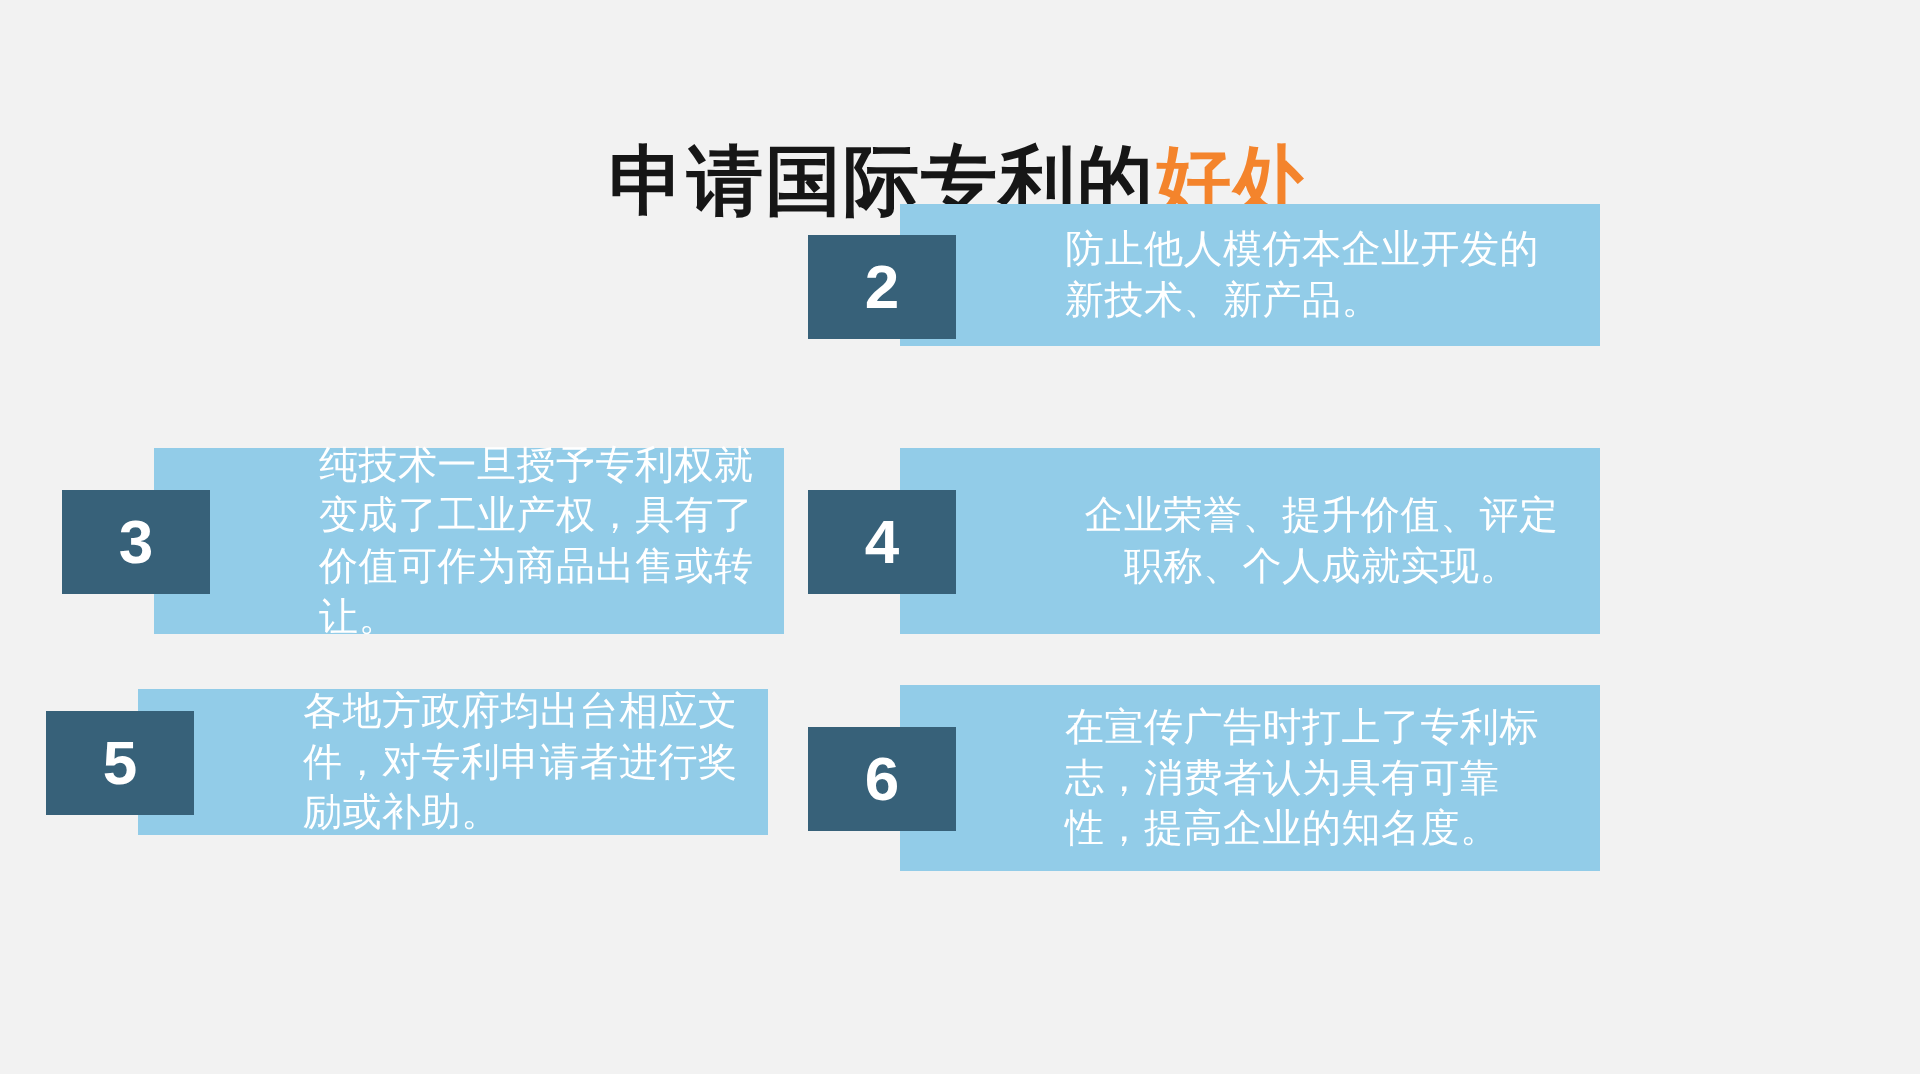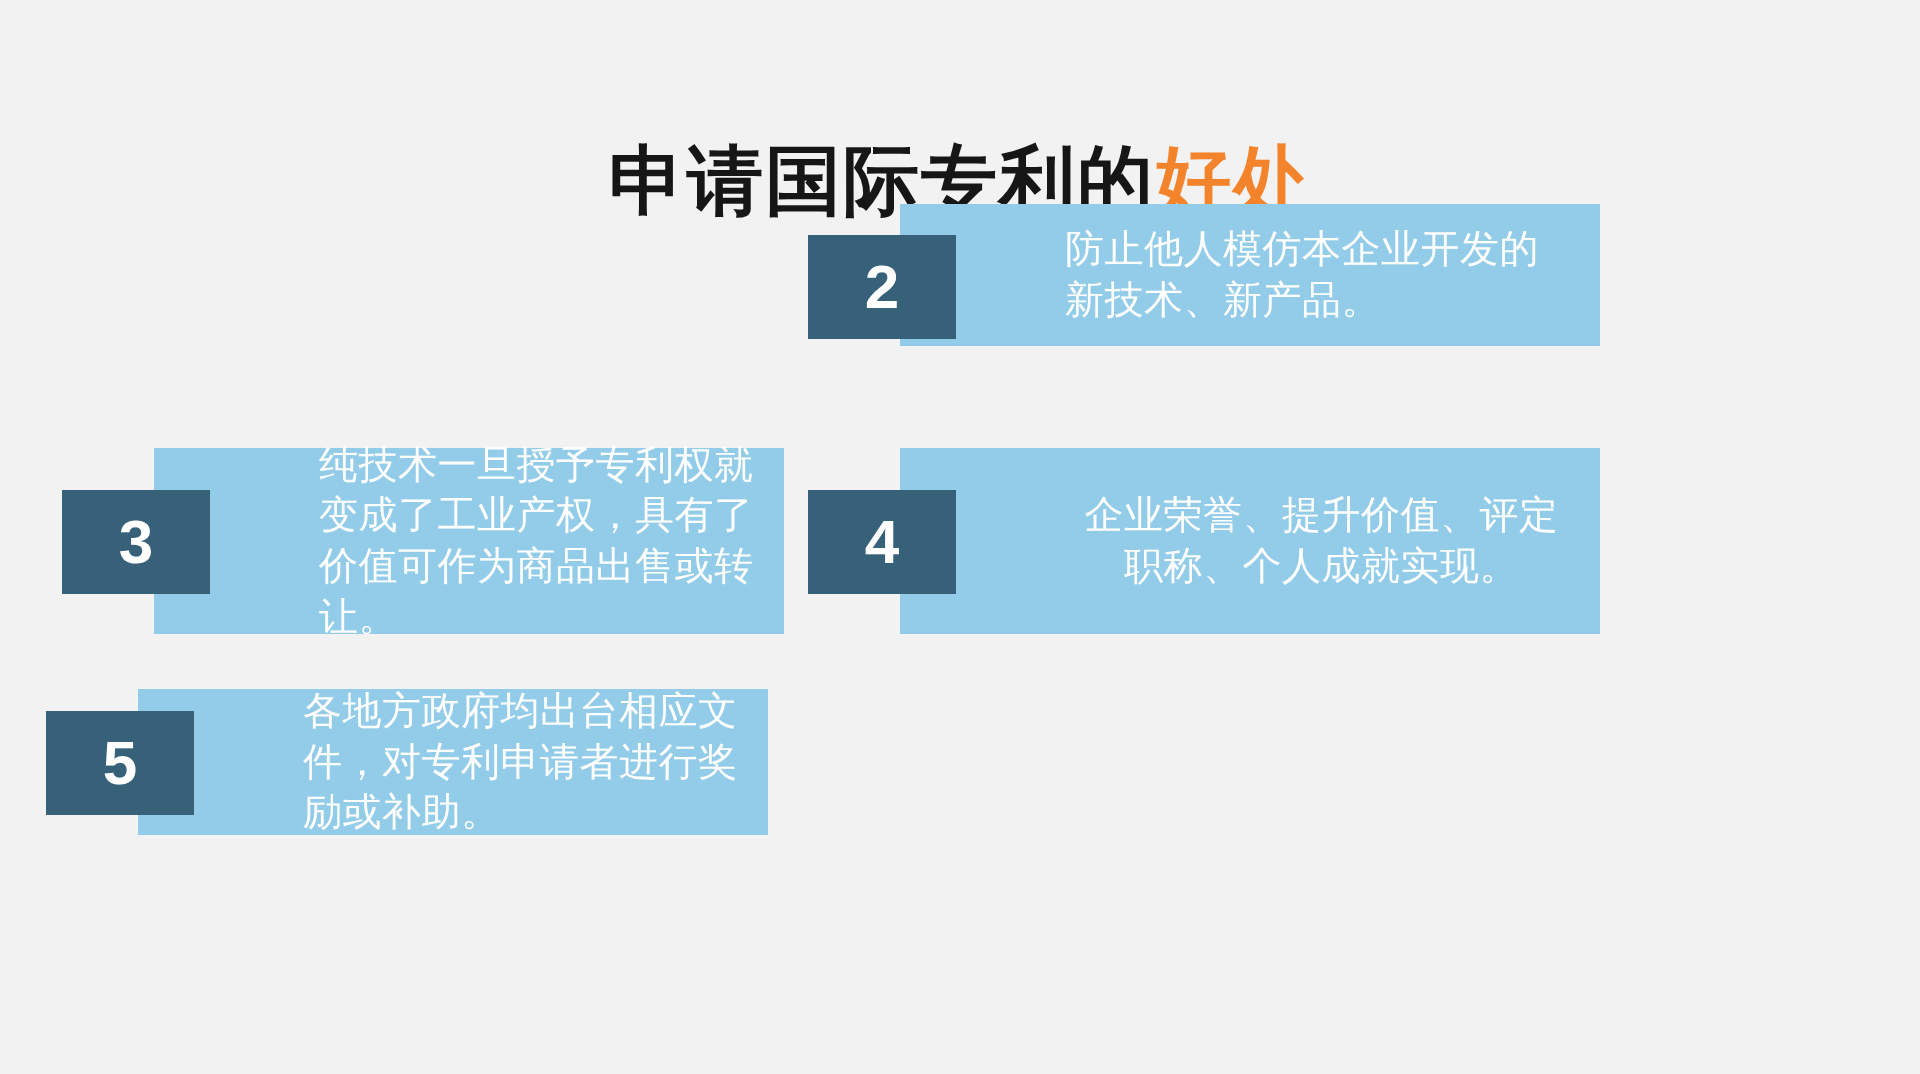--- a/index.html
+++ b/index.html
@@ -112,15 +112,21 @@
       <div class="badge" style="top:42px;height:104px;left:0;">4</div>
     </div>
 
     <div class="card" style="top:493px;left:46px;width:730px;height:190px;padding-left:8px;">
       <div class="panel" style="width:630px;height:146px;top:0;left:92px;">
         <div class="card-text">各地方政府均出台相应文件，对专利申请者进行奖励或补助。</div>
       </div>
       <div class="badge" style="top:22px;height:104px;left:0;">5</div>
     </div>
 
+    <div class="card" style="top:493px;left:808px;width:730px;height:190px;">
+      <div class="panel" style="width:700px;height:186px;top:-4px;left:92px;">
+        <div class="card-text">在宣传广告时打上了专利标志，消费者认为具有可靠性，提高企业的知名度。</div>
+      </div>
+      <div class="badge" style="top:38px;height:104px;left:0;">6</div>
+    </div>
 
   </div>
 </div>
 
 </body></html>

